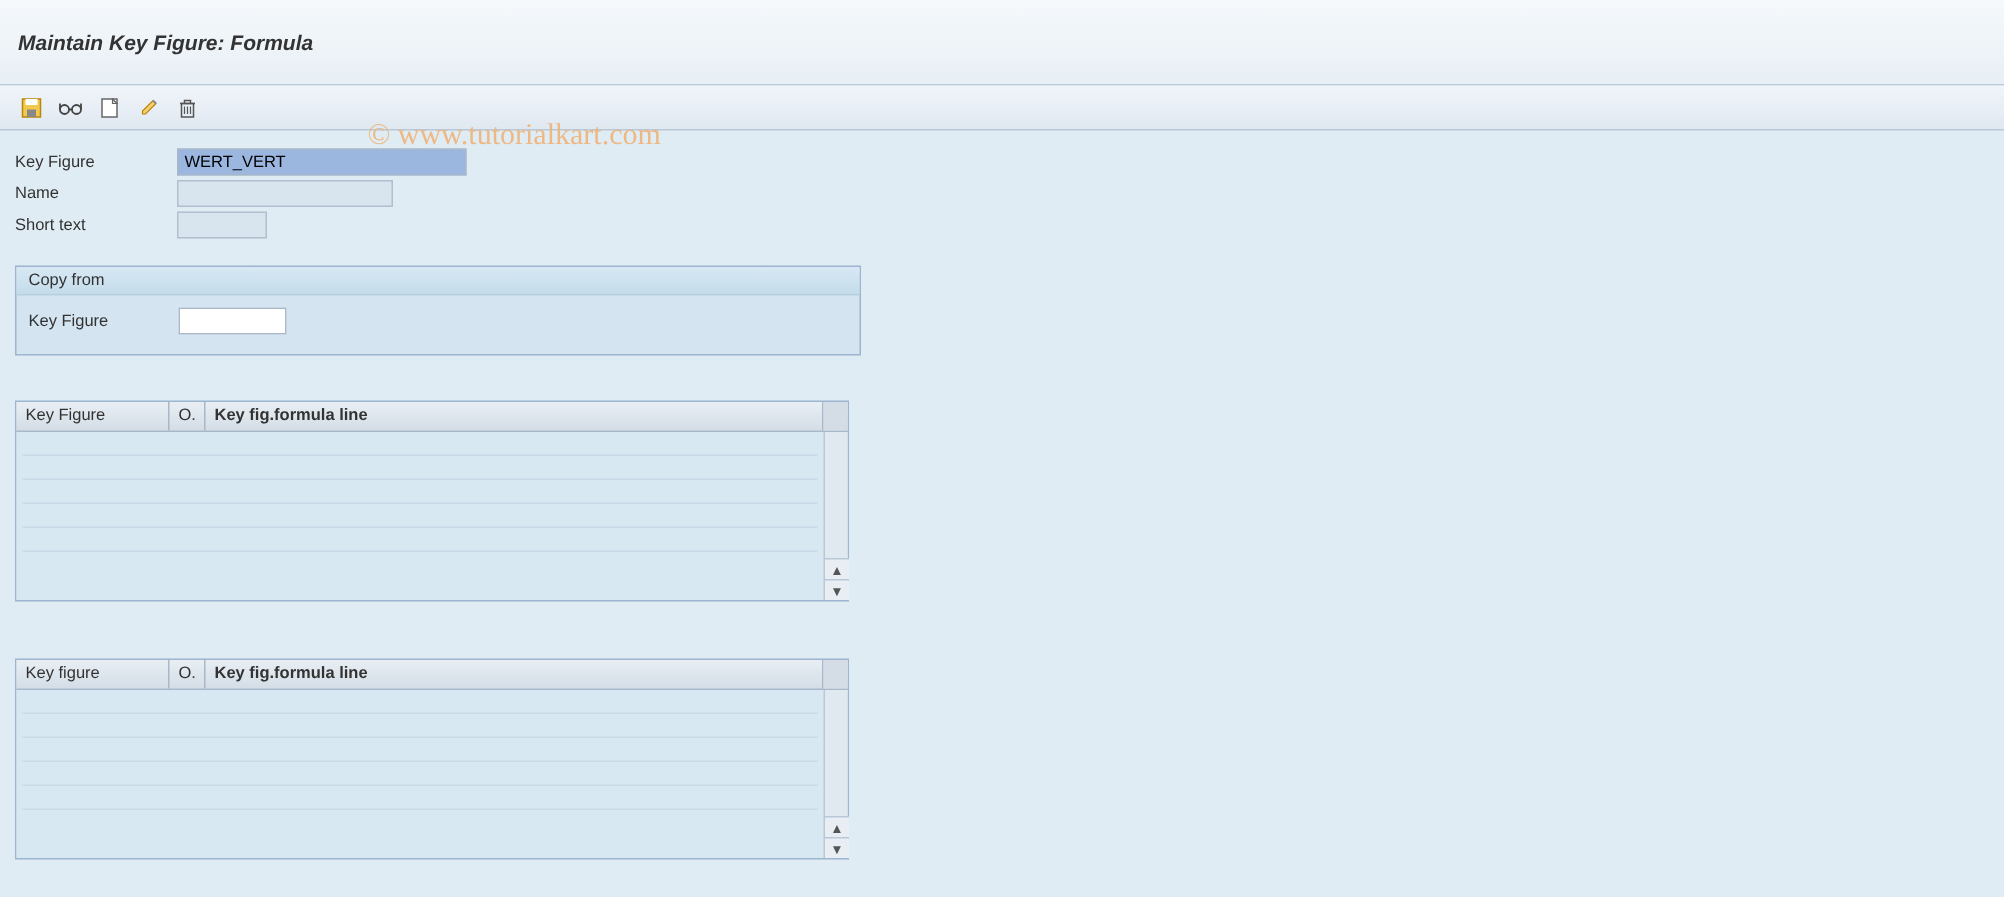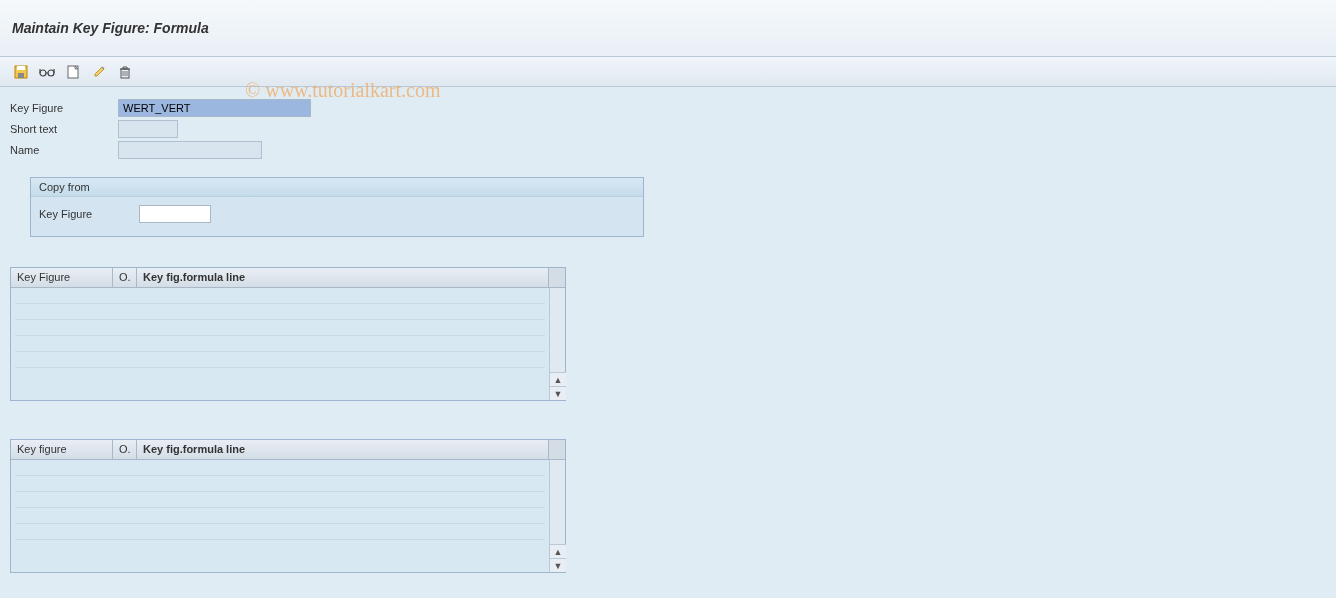--- a/index.html
+++ b/index.html
@@ -64,22 +64,21 @@
       color: #000;
     }
     .field-input.readonly {
       background: #d8e4ee;
       border: 1px solid #b0c0d0;
     }
     .group-box {
       margin-top: 18px;
       border: 1px solid #9db5cf;
       background: #d4e4f0;
-      width: 614px;
-      margin-left: 20px;
+      width: 564px;
     }
     .group-title {
       padding: 3px 8px;
       font-size: 11px;
       color: #333;
       border-bottom: 1px solid #b8cfde;
       background: linear-gradient(to bottom, #d8e8f4 0%, #c4dcea 100%);
     }
     .group-body { padding: 8px 8px 10px 8px; }
     .table-area {
@@ -193,26 +192,26 @@
 
 <div class="watermark">© www.tutorialkart.com</div>
 
 <div class="content">
 
   <div class="field-row">
     <div class="field-label">Key Figure</div>
     <input class="field-input selected" style="width: 193px;" value="WERT_VERT">
   </div>
   <div class="field-row">
+    <div class="field-label">Name</div>
+    <input class="field-input readonly" style="width: 144px;" readonly="" value="">
+  </div>
+  <div class="field-row">
     <div class="field-label">Short text</div>
     <input class="field-input readonly" style="width: 60px;" readonly="" value="">
-  </div>
-  <div class="field-row">
-    <div class="field-label">Name</div>
-    <input class="field-input readonly" style="width: 144px;" readonly="" value="">
   </div>
 
   <div class="group-box">
     <div class="group-title">Copy from</div>
     <div class="group-body">
       <div class="field-row">
         <div class="field-label" style="width:100px">Key Figure</div>
         <input class="field-input" style="width: 72px;" value="">
       </div>
     </div>

